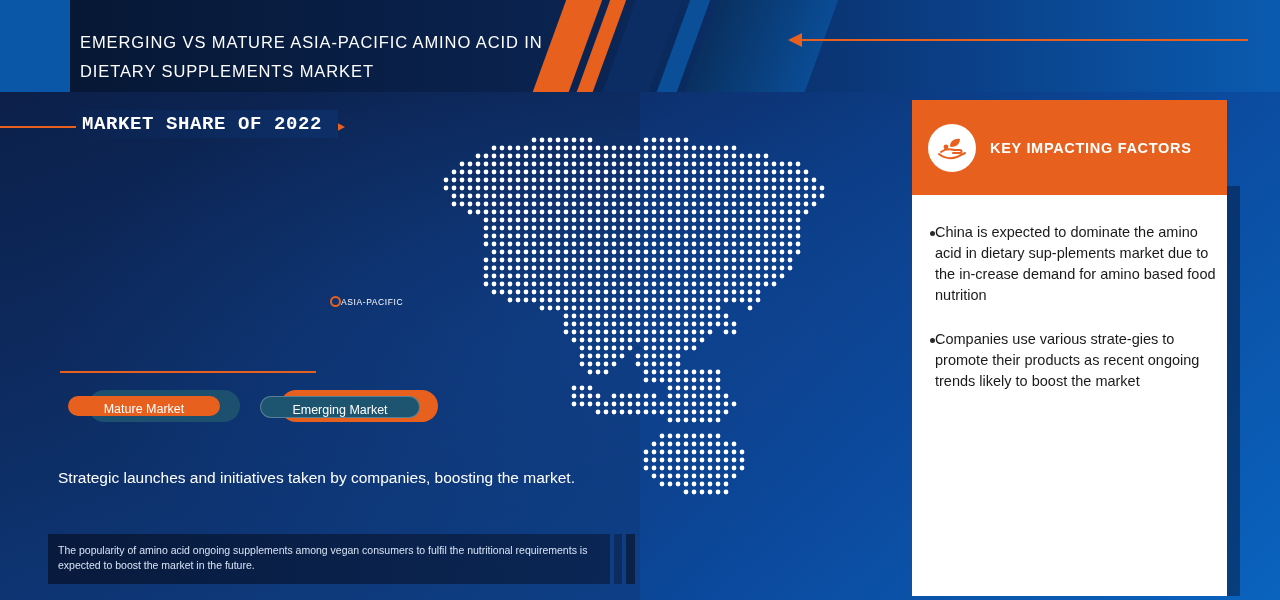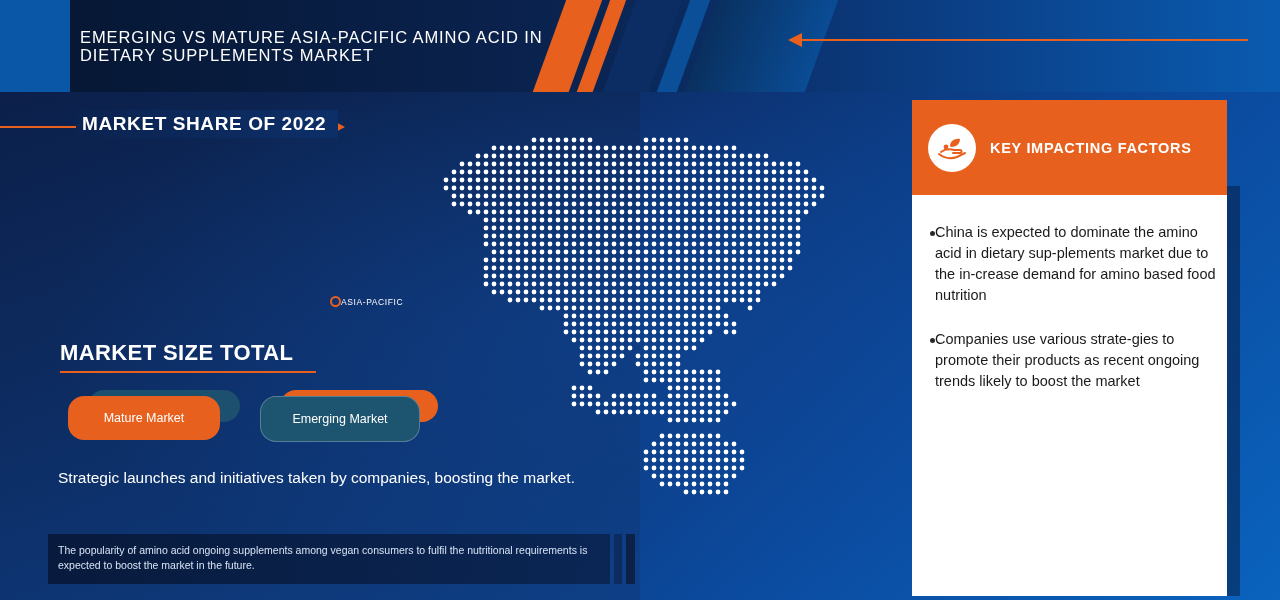--- a/index.html
+++ b/index.html
@@ -32,21 +32,21 @@
   .topbar .tb-left{position:absolute;left:0;top:0;width:70px;height:92px;background:#0a57a8;}
   .topbar .slash{position:absolute;top:-30px;height:160px;transform:skewX(-20deg);}
   .s1{left:548px;width:36px;background:#e8601e;}
   .s2{left:592px;width:16px;background:#e8601e;}
   .s3{left:618px;width:46px;background:#0c2d63;}
   .s4{left:672px;width:20px;background:#0a4f98;}
   .s5{left:700px;width:120px;background:linear-gradient(90deg,#09305f,#0a4c95);}
 
   .title{
     position:absolute;left:80px;top:28px;width:520px;
-    color:#ffffff;font-size:16.5px;letter-spacing:.9px;line-height:18px;
+    color:#ffffff;font-size:16.5px;letter-spacing:.9px;line-height:29px;
     text-transform:uppercase;font-weight:400;
   }
 
   
   .top-arrow{position:absolute;left:788px;top:33px;width:460px;height:14px;}
   .top-arrow .line{position:absolute;left:14px;top:6px;width:446px;height:1.5px;background:#e8601e;}
   .top-arrow .head{
     position:absolute;left:0;top:0;width:0;height:0;
     border-top:7px solid transparent;border-bottom:7px solid transparent;
     border-right:14px solid #e8601e;
@@ -56,37 +56,37 @@
   .ms-row{position:absolute;left:0;top:112px;width:360px;height:30px;}
   .ms-row .line{position:absolute;left:0;top:14px;width:330px;height:1.5px;background:#e8601e;}
   .ms-row .head{
     position:absolute;left:330px;top:7px;width:0;height:0;
     border-top:8px solid transparent;border-bottom:8px solid transparent;
     border-left:15px solid #e8601e;
   }
   .ms-label{
     position:absolute;left:82px;top:113px;
     color:#fff;font-size:19px;font-weight:bold;letter-spacing:.6px;
-    background:transparent;padding:0 6px 0 0;
+    background:transparent;padding:0 6px 0 0;font-family:Liberation Mono, monospace;
   }
   .ms-label-bg{
     position:absolute;left:76px;top:110px;width:262px;height:28px;
     background:linear-gradient(90deg,#0b2350,#0d2f68);
   }
 
   .mst-title{
     position:absolute;left:60px;top:340px;
     color:#ffffff;font-size:22px;font-weight:bold;letter-spacing:.4px;
   }
   .mst-underline{position:absolute;left:60px;top:371px;width:256px;height:2px;background:#e8601e;}
 
   
   .pill{
-    position:absolute;height:44px;border-radius:16px;
-    display:flex;align-items:center;justify-content:center;
+    position:absolute;height:20px;border-radius:16px;
+    display:flex;align-items:flex-end;justify-content:center;
     font-size:12.5px;color:#ffffff;
   }
   .pill-shadow{
     position:absolute;height:32px;border-radius:16px;
   }
   .pill-mature{left:68px;top:396px;width:152px;background:#e8601e;}
   .pill-mature-sh{left:88px;top:390px;width:152px;background:#1d4f6e;z-index:0;}
   .pill-emerging{left:260px;top:396px;width:158px;background:#1d5570;border:1px solid rgba(255,255,255,.25);}
   .pill-emerging-sh{left:280px;top:390px;width:158px;background:#e8601e;z-index:0;}
   .pill-top{z-index:2;}
@@ -1311,21 +1311,20 @@
           <circle cx="316" cy="406" r="2.4"></circle>
         </g>
     </svg>
   </div>
 
   <div class="ap">
     <div class="dot"></div>
     <div class="t">ASIA-PACIFIC</div>
   </div>
 
-  <div class="mst-title">MARKET SIZE TOTAL</div>
   <div class="mst-underline"></div>
 
   <div class="pill-shadow pill-mature-sh"></div>
   <div class="pill pill-mature pill-top">
     <span>Mature Market</span>
   </div>
 
   <div class="pill-shadow pill-emerging-sh"></div>
   <div class="pill pill-emerging pill-top">
     <span>Emerging Market</span>

